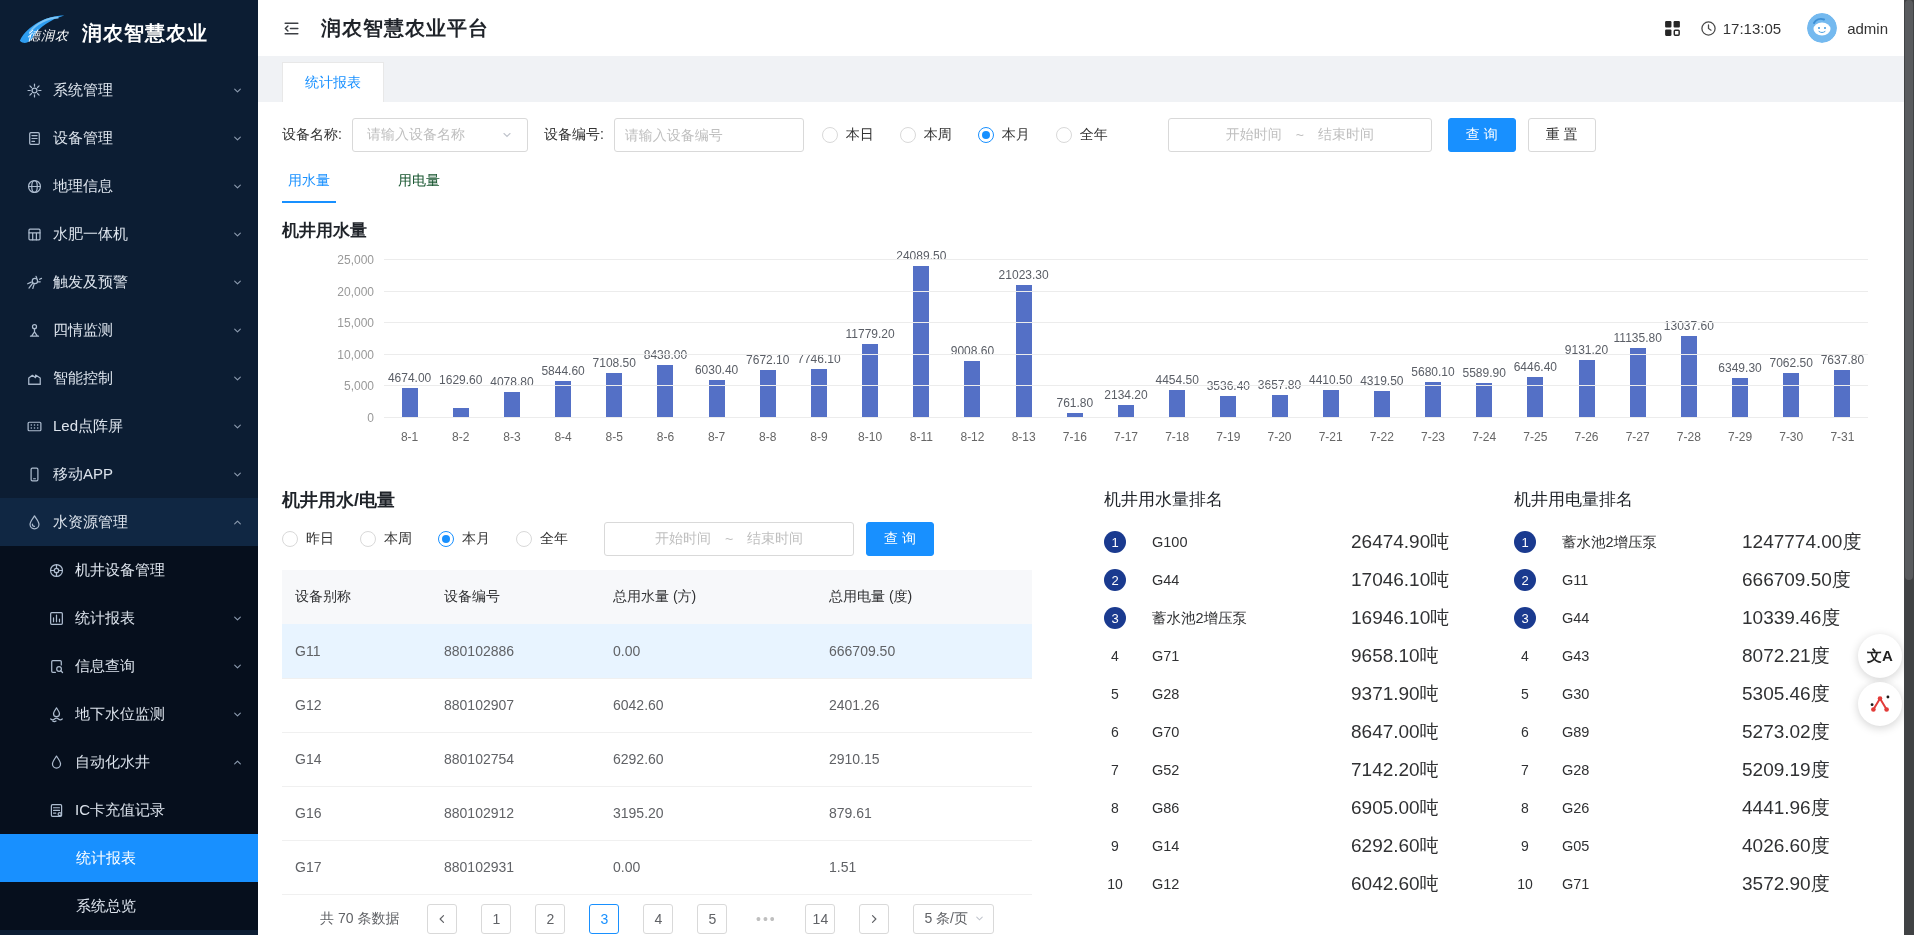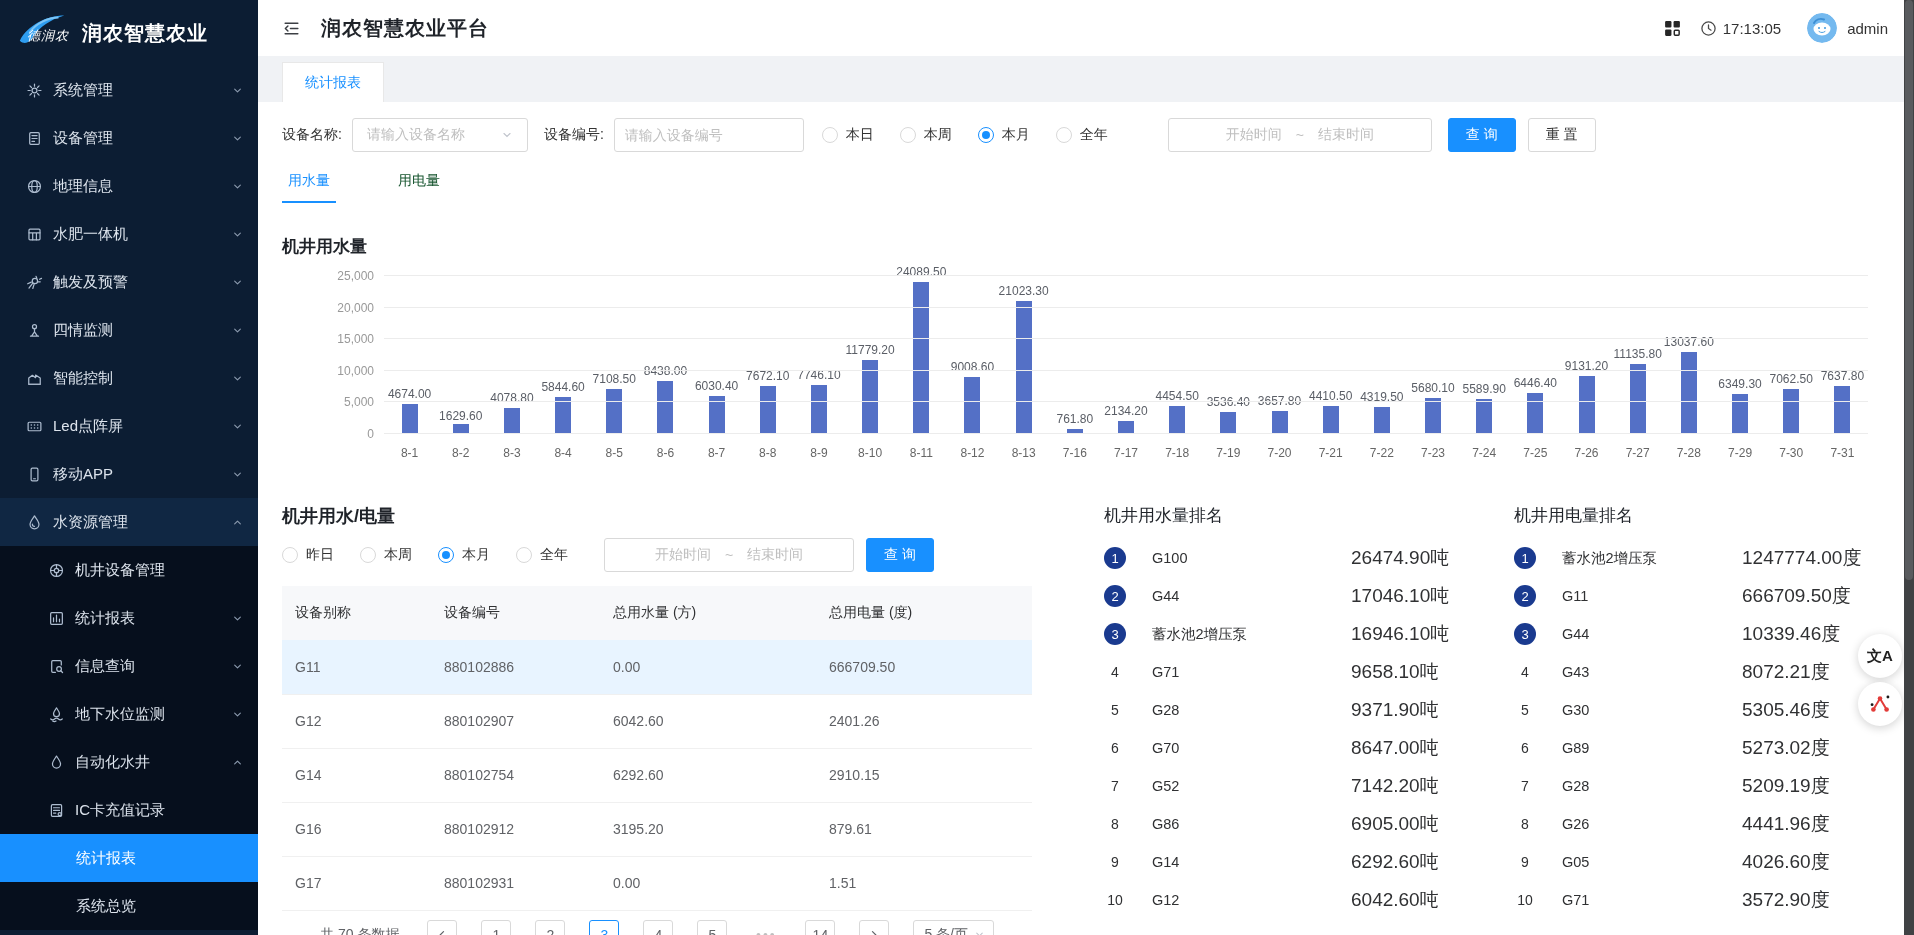--- a/index.html
+++ b/index.html
@@ -55,21 +55,21 @@
   .btn { height:34px; padding:0 17px; border:1px solid #d9d9d9; border-radius:3px; background:#fff; font-size:14px; color:#333; cursor:pointer; margin-left:12px; font-family:inherit; }
   .btn.primary { background:#1890ff; border-color:#1890ff; color:#fff; }
   .gap-l { margin-left:16px; }
 
   
   .subtabs { display:flex; margin-top:16px; }
   .subtab { font-size:14px; color:#14532d; margin-right:56px; padding:4px 6px 11px; cursor:pointer; }
   .subtab.active { color:#1890ff; border-bottom:2px solid #1890ff; }
 
   
-  .chart-block h3, .left-col h3 { font-size:17px; color:#1f2329; font-weight:bold; margin-top:32px; }
+  .chart-block h3, .left-col h3 { font-size:17px; color:#1f2329; font-weight:bold; margin-top:16px; }
   .chart { position:relative; height:216px; margin-top:4px; }
   .plot { position:absolute; left:102px; right:22px; top:14px; bottom:44px; }
   .gline { position:absolute; left:0; right:0; height:1px; background:#ececec; }
   .ylab { position:absolute; left:-102px; width:92px; text-align:right; font-size:12px; color:#999; transform:translateY(-50%); }
   .bars { position:absolute; inset:0; display:flex; }
   .slot { flex:1; position:relative; height:100%; }
   .bar { position:absolute; bottom:0; left:50%; margin-left:-8px; width:16px; background:#5470c6; }
   .vlab { position:absolute; left:50%; transform:translateX(-50%); white-space:nowrap; font-size:12px; color:#5a5e66; }
   .xlab { position:absolute; bottom:-26px; left:50%; transform:translateX(-50%); font-size:12px; color:#666; white-space:nowrap; }
 
@@ -450,21 +450,21 @@
         <h3>机井用水量</h3>
         <div class="chart">
           <div class="plot" id="plot">
             <div class="bars" id="bars">
                 <div class="slot">
                   <div class="vlab" style="bottom:32.53968px">4674.00</div>
                   <div class="bar" style="height:29.539679999999997px;background:#5470c6"></div>
                   <div class="xlab">8-1</div>
                 </div>
                 <div class="slot">
-                  <div class="vlab" style="bottom:11px">1629.60</div>
+                  <div class="vlab" style="bottom:31px">1629.60</div>
                   <div class="bar" style="height:10.299071999999999px;background:#5470c6"></div>
                   <div class="xlab">8-2</div>
                 </div>
                 <div class="slot">
                   <div class="vlab" style="bottom:28.778016000000004px">4078.80</div>
                   <div class="bar" style="height:25.778016000000004px;background:#5470c6"></div>
                   <div class="xlab">8-3</div>
                 </div>
                 <div class="slot">
                   <div class="vlab" style="bottom:39.937872000000006px">5844.60</div>

